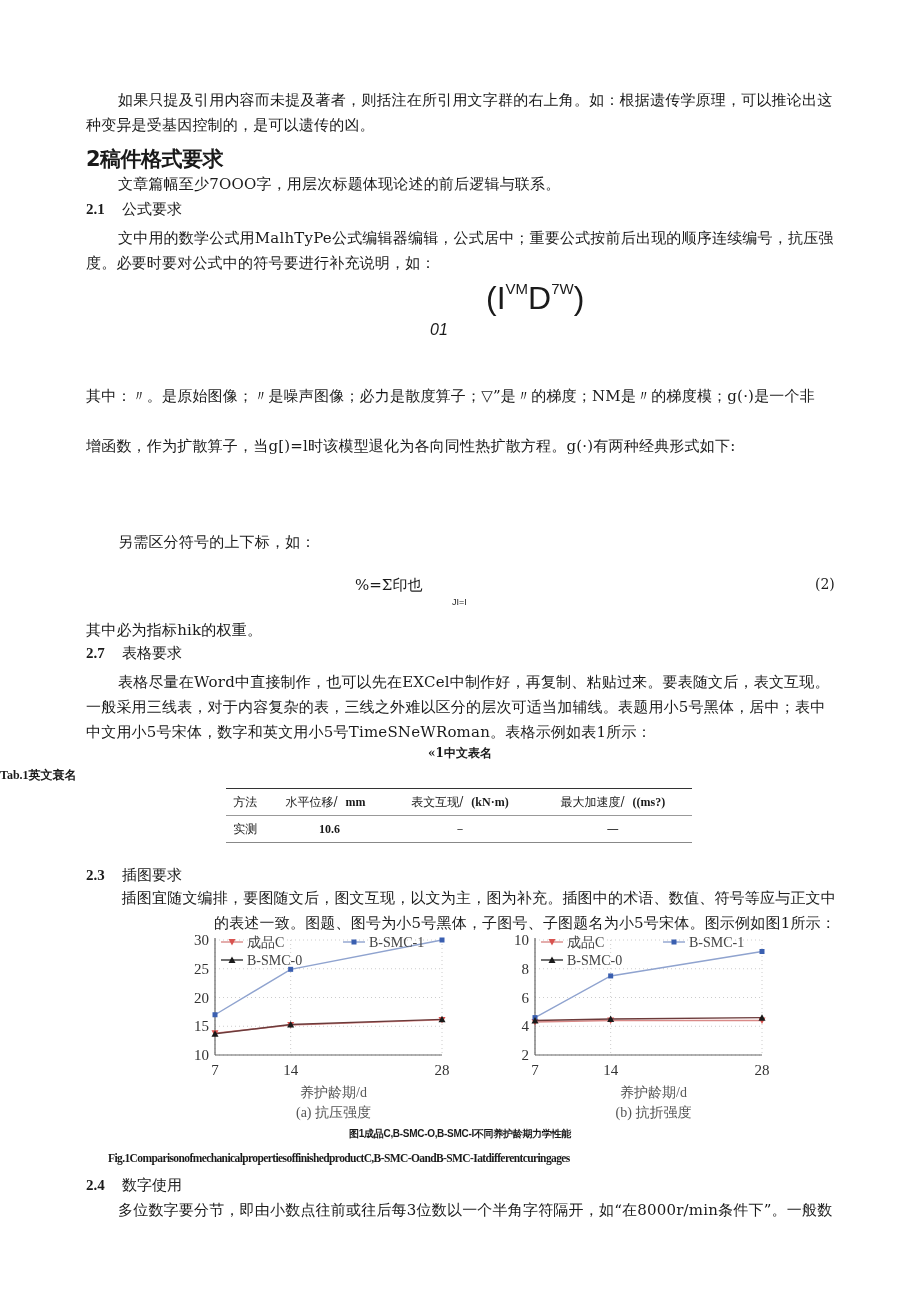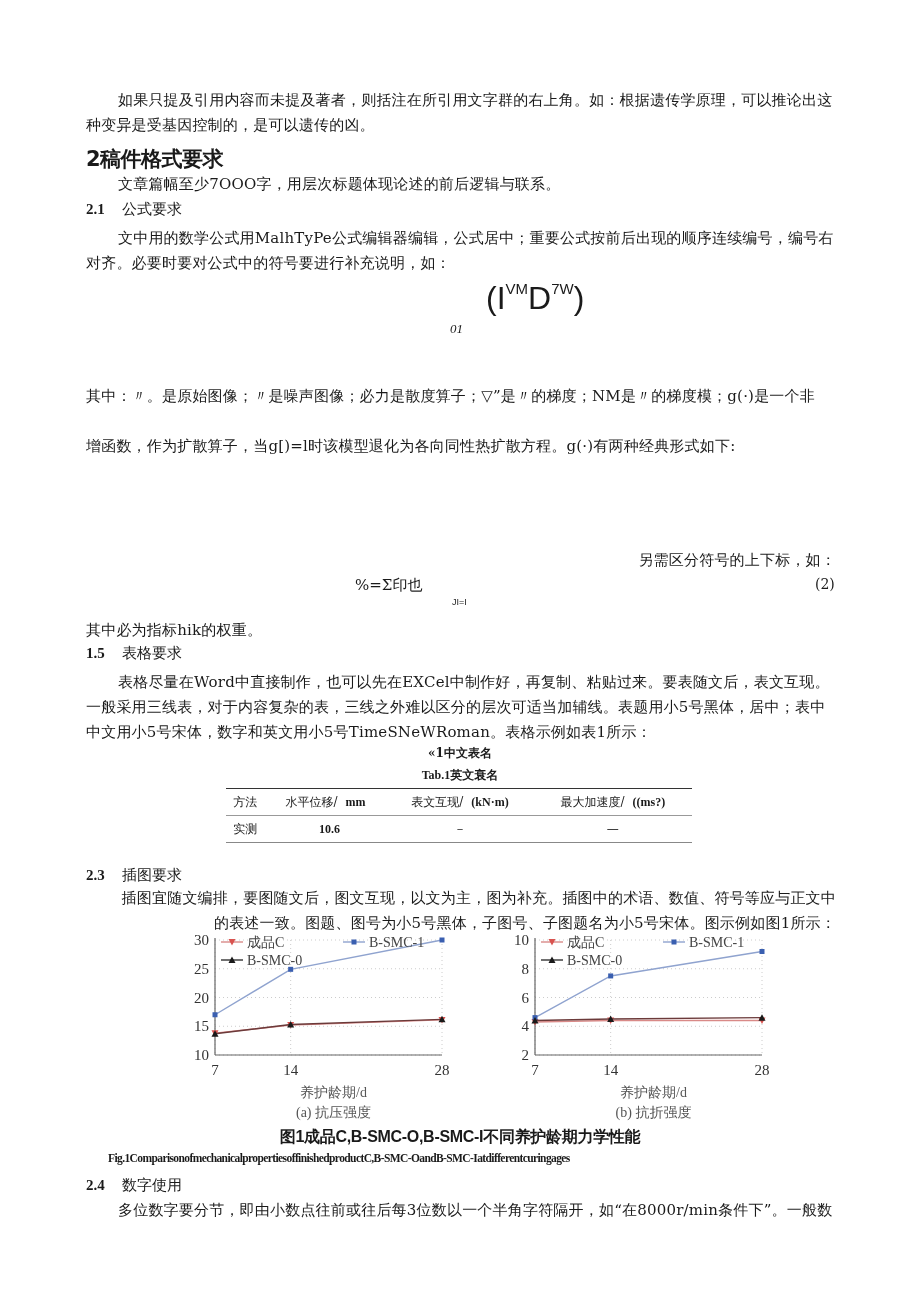--- a/index.html
+++ b/index.html
@@ -21,70 +21,70 @@
     .h2 {
       position: absolute; left: 86px; font-size: 15px;
     }
     .h2 .num { font-weight: bold; font-family: "Liberation Serif", serif; display: inline-block; width: 36px; }
     .formula1 {
       position: absolute; left: 486px; top: 280px;
       font-family: "Liberation Sans", sans-serif; font-size: 32px;
     }
     .formula1 sup { font-size: 15px; vertical-align: 15px; }
     .formula1-sub {
-      position: absolute; left: 450px; top: 321px;
-      font-family: Liberation Serif, serif; font-style: italic; font-size: 13px;
+      position: absolute; left: 430px; top: 321px;
+      font-family: Liberation Sans, sans-serif; font-style: italic; font-size: 16px;
     }
     .formula2 { position: absolute; left: 355px; top: 576px; font-size: 15px; }
     .formula2-sub { position: absolute; left: 452px; top: 597px; font-size: 9px; font-family: "Liberation Sans", sans-serif; }
     .eqno { position: absolute; left: 815px; top: 576px; font-size: 14px; }
     .tcap1 { position: absolute; left: 0; width: 920px; text-align: center; top: 745px; font-size: 12px; font-weight: bold; }
-    .tcap2 { position: absolute; left: 0; width: 920px; text-align: center; top: 767px; font-size: 12px; font-weight: bold; font-family: "Liberation Serif", serif; }
+    .tcap2 { position: absolute; left: 0; width: 920px; top: 767px; font-size: 12px; font-weight: bold; font-family: "Liberation Serif", serif; }
     table.three {
       position: absolute; left: 226px; top: 788px; width: 466px;
       border-collapse: collapse; font-size: 12px;
       border-top: 1.5px solid #333; border-bottom: 1.5px solid #888;
     }
     table.three th { font-weight: normal; height: 24px; border-bottom: 1.5px solid #999; }
     table.three td { text-align: center; height: 24px; }
     table.three th b, table.three td b { font-family: "Liberation Serif", serif; margin-left: 8px; }
     .chart { position: absolute; }
     .chart svg text { font-family: "Liberation Serif", serif; }
-    .fcap1 { position: absolute; left: 0; width: 920px; text-align: center; top: 1127px; font-size: 16px; font-weight: bold; font-family: "Liberation Sans", sans-serif; letter-spacing: -0.3px; }
+    .fcap1 { position: absolute; left: 0; width: 920px; text-align: center; top: 1127px; font-size: 10px; font-weight: bold; font-family: "Liberation Sans", sans-serif; letter-spacing: -0.3px; }
     .fcap2 { position: absolute; left: 108px; top: 1152px; font-size: 11.5px; font-weight: bold; font-family: "Liberation Serif", serif; letter-spacing: -0.6px; }
   </style>
 </head>
 <body>
 
 <div class="para indent" style="top:88px;">如果只提及引用内容而未提及著者，则括注在所引用文字群的右上角。如：根据遗传学原理，可以推论出这种变异是受基因控制的，是可以遗传的凶。</div>
 
 <div class="h1">2稿件格式要求</div>
 <div class="para indent" style="top:172px;">文章篇幅至少7OOO字，用层次标题体现论述的前后逻辑与联系。</div>
 
 <div class="h2" style="top:200px;">
   <span class="num">2.1</span><span>公式要求</span>
 </div>
-<div class="para indent" style="top:226px;">文中用的数学公式用MalhTyPe公式编辑器编辑，公式居中；重要公式按前后出现的顺序连续编号，编号右对齐。必要时要对公式中的符号要进行补充说明，如：</div>
+<div class="para indent" style="top:226px;">文中用的数学公式用MalhTyPe公式编辑器编辑，公式居中；重要公式按前后出现的顺序连续编号，抗压强度。必要时要对公式中的符号要进行补充说明，如：</div>
 
 <div class="formula1"><span>(I</span><sup>VM</sup><span>D</span><sup>7W</sup><span>)</span></div>
 <div class="formula1-sub">01</div>
 
 <div class="para" style="top:384px;">其中：〃。是原始图像；〃是噪声图像；必力是散度算子；▽”是〃的梯度；NM是〃的梯度模；g(·)是一个非</div>
 <div class="para" style="top:434px;">增函数，作为扩散算子，当g[)=l时该模型退化为各向同性热扩散方程。g(·)有两种经典形式如下:</div>
 
-<div class="para indent" style="top:548px;text-align:right;">另需区分符号的上下标，如：</div>
+<div class="para indent" style="top:530px;">另需区分符号的上下标，如：</div>
 
 <div class="formula2">%=Σ印也</div>
 <div class="formula2-sub">JI=I</div>
 <div class="eqno">(2)</div>
 
 <div class="para" style="top:618px;">其中必为指标hik的权重。</div>
 
 <div class="h2" style="top:644px;">
-  <span class="num">1.5</span><span>表格要求</span>
+  <span class="num">2.7</span><span>表格要求</span>
 </div>
 <div class="para indent" style="top:670px;">表格尽量在Word中直接制作，也可以先在EXCel中制作好，再复制、粘贴过来。要表随文后，表文互现。一般采用三线表，对于内容复杂的表，三线之外难以区分的层次可适当加辅线。表题用小5号黑体，居中；表中中文用小5号宋体，数字和英文用小5号TimeSNeWRoman。表格示例如表1所示：</div>
 
 <div class="tcap1">«1中文表名</div>
 <div class="tcap2">Tab.1英文衰名</div>
 
 <table class="three">
   <thead>
     <tr>
       <th><span>方法</span></th>

